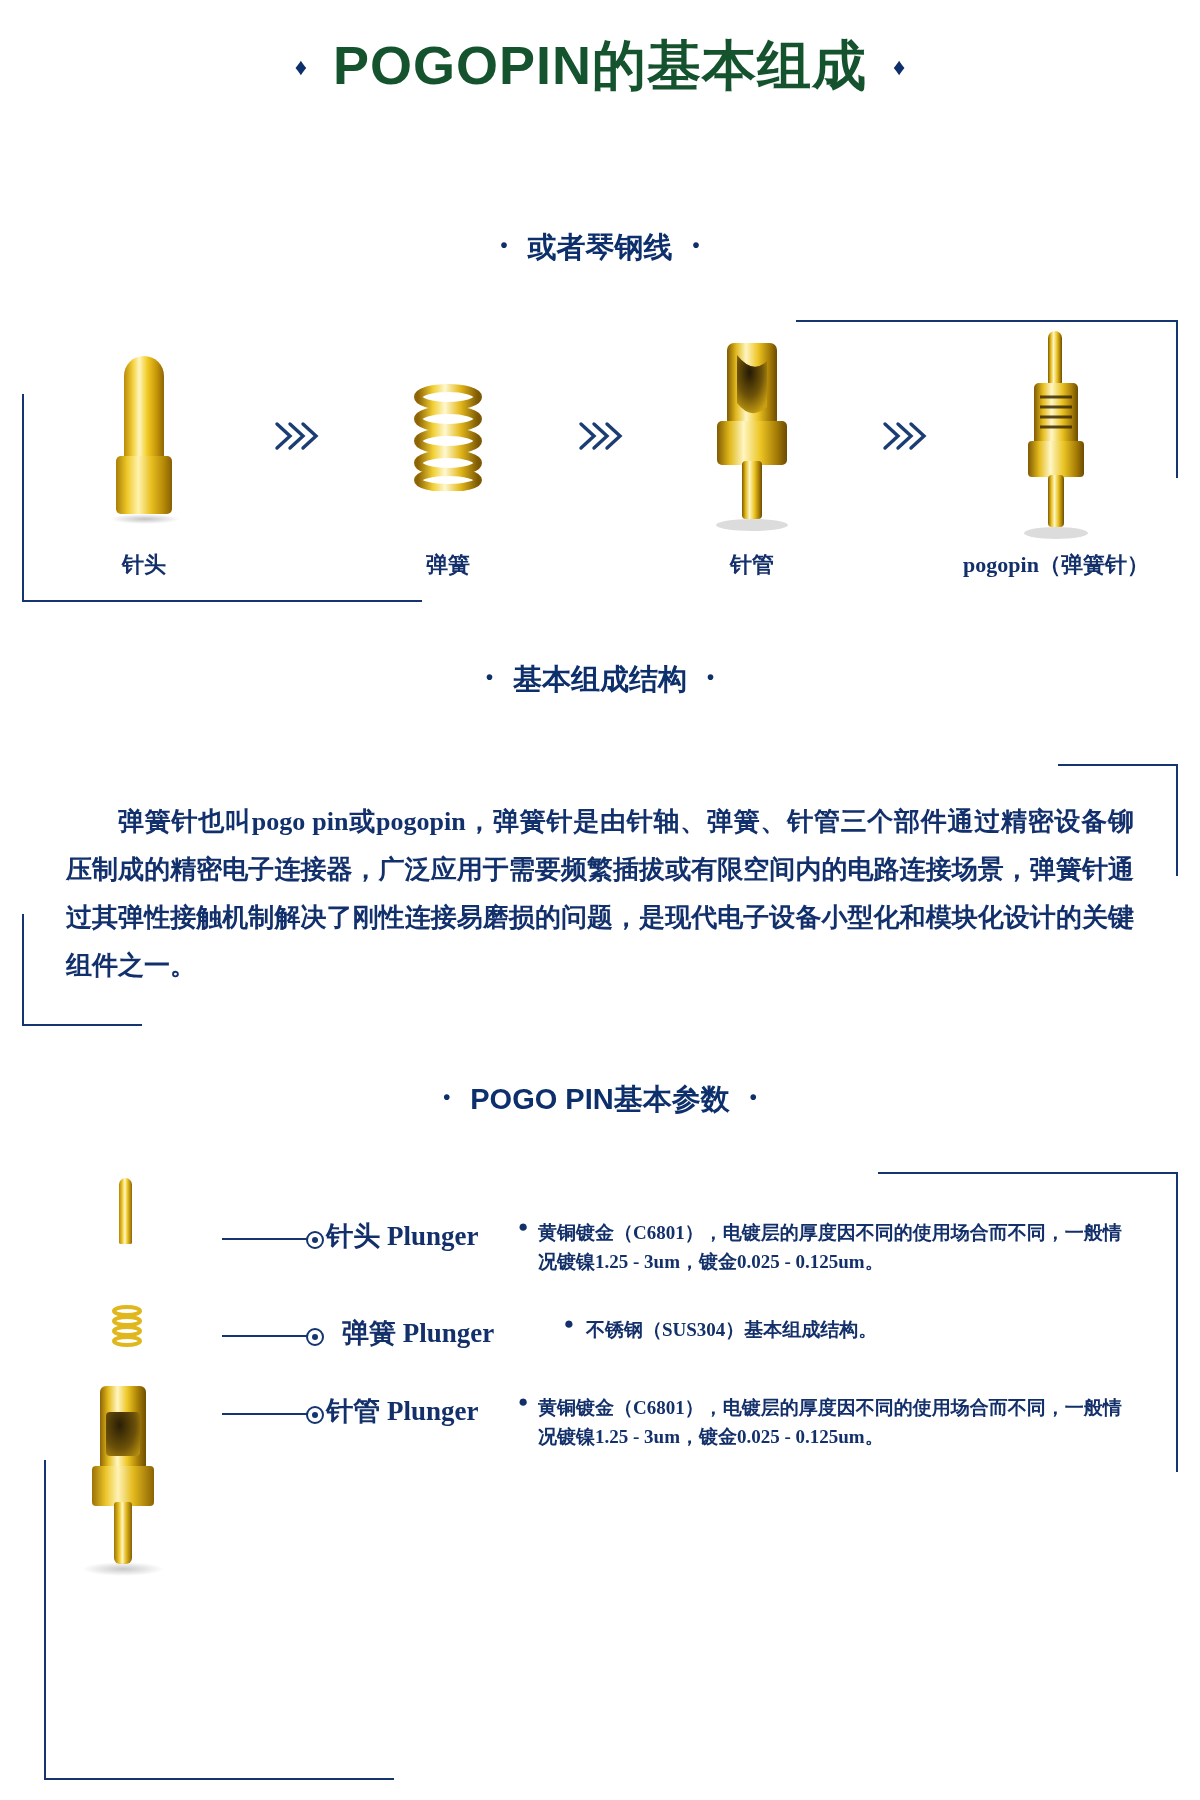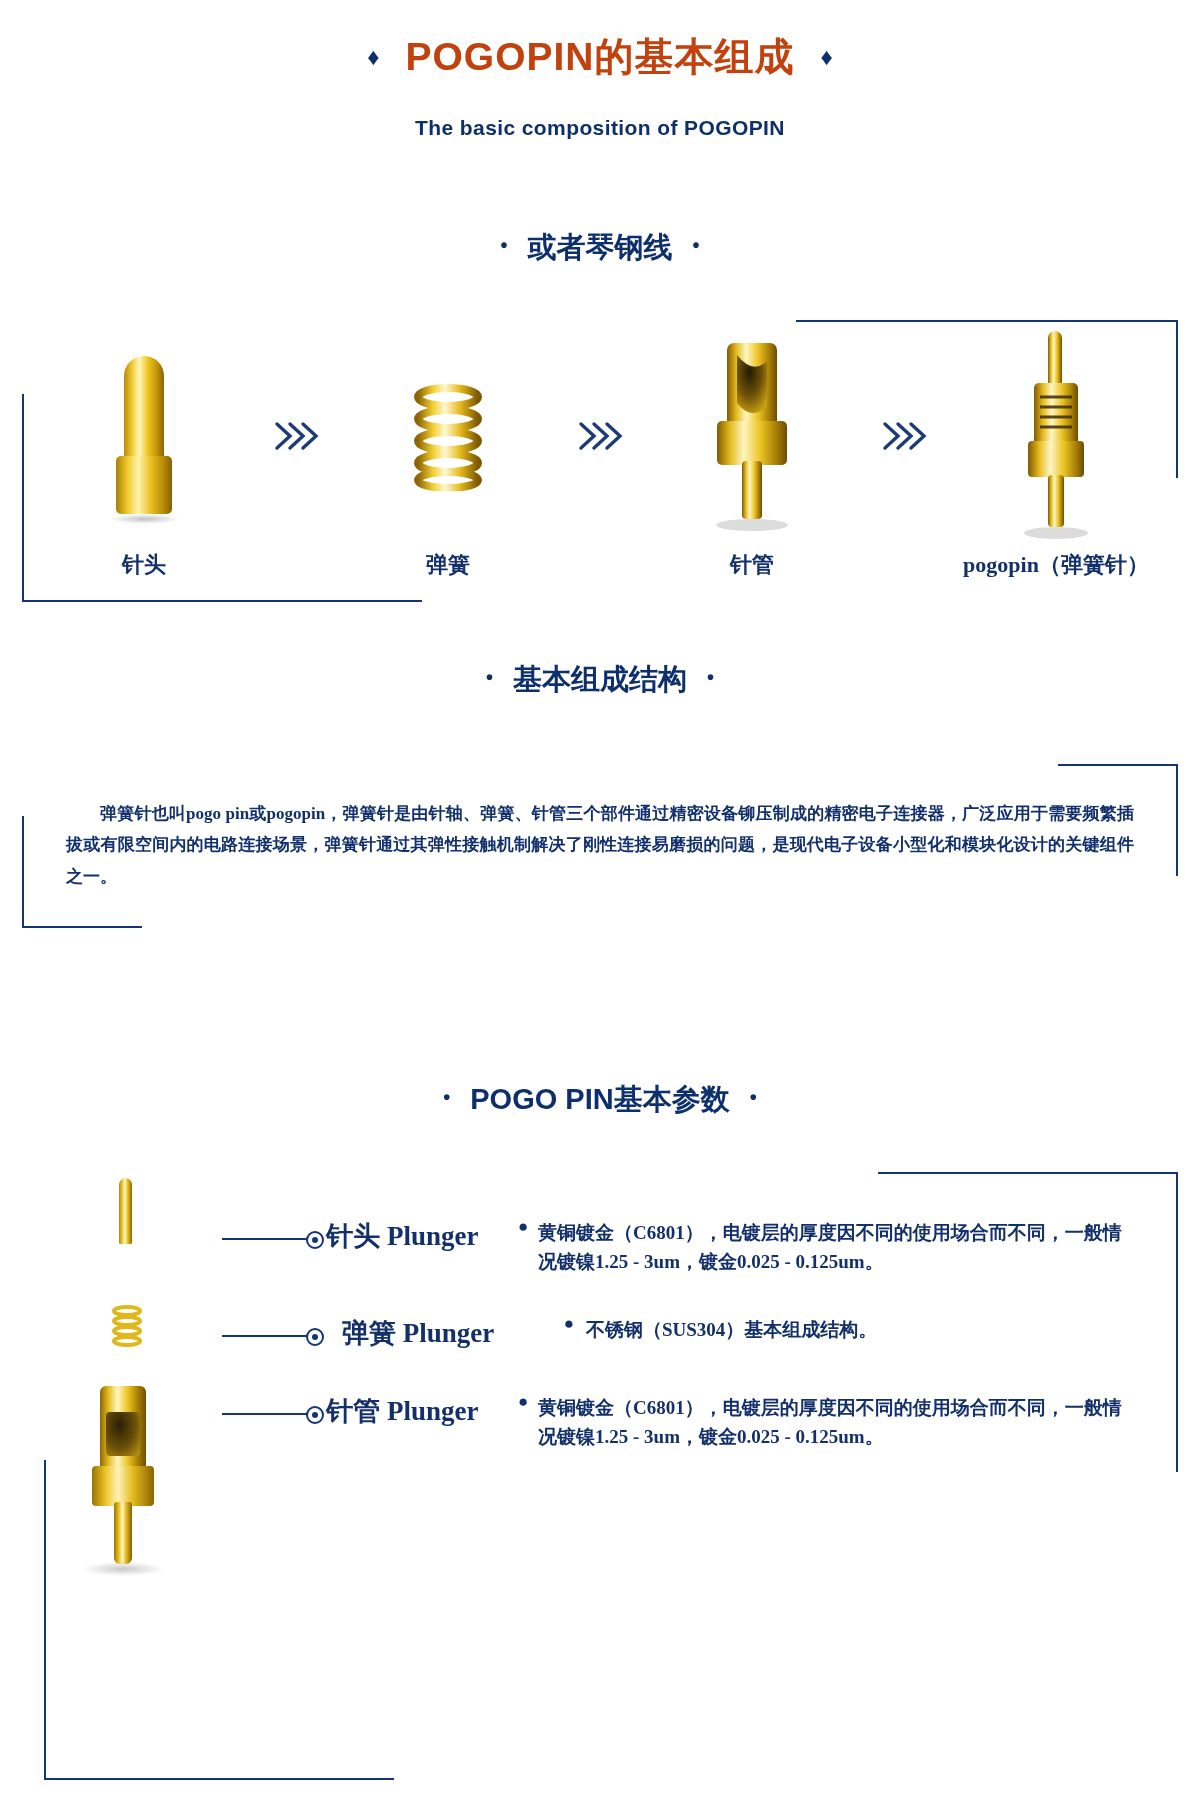--- a/index.html
+++ b/index.html
@@ -26,24 +26,24 @@
     text-align: center;
     padding-top: 30px;
   }
   .main-title-row {
     display: flex;
     align-items: center;
     justify-content: center;
     gap: 26px;
   }
   .main-title {
-    font-size: 39px;
+    font-size: 54px;
     font-weight: bold;
     letter-spacing: 1px;
-    color: #c2410c;
+    color: #14532d;
     white-space: nowrap;
   }
   .diamond {
     color: #0d2f6b;
     font-size: 24px;
     line-height: 1;
   }
   .sub-title {
     margin-top: 32px;
     font-size: 21px;
@@ -130,21 +130,21 @@
     position: relative;
     margin: 64px 22px 0 22px;
     padding: 34px 44px 36px 44px;
   }
   .s2-frame .l-v { left: 0;  bottom: 0; width: 2px;   height: 112px; }
   .s2-frame .l-h { left: 0;  bottom: 0; width: 120px; height: 2px; }
   .s2-frame .r-v { right: 0; top: 0;    width: 2px;   height: 112px; }
   .s2-frame .r-h { right: 0; top: 0;    width: 120px; height: 2px; }
   .s2-text {
     font-family: "Liberation Serif", serif;
-    font-size: 17px;
+    font-size: 26px;
     line-height: 1.85;
     color: #12306c;
     text-align: justify;
     text-indent: 2em;
     font-weight: bold;
   }
 
   
   .s3 { position: absolute; top: 1080px; left: 0; width: 1200px; }
   .s3-frame {
@@ -312,21 +312,20 @@
 <body>
 
 <div class="page">
 
   <div class="header">
     <div class="main-title-row">
       <span class="diamond">♦</span>
       <span class="main-title">POGOPIN的基本组成</span>
       <span class="diamond">♦</span>
     </div>
-    <div class="sub-title">The basic composition of POGOPIN</div>
   </div>
 
   <div class="s1">
     <div class="section-heading">
       <span class="dot">•</span>
       <span>或者琴钢线</span>
       <span class="dot">•</span>
     </div>
 
     <div class="s1-frame">

